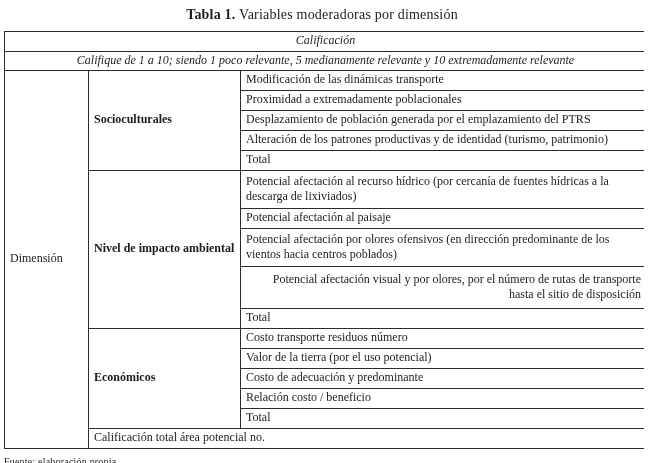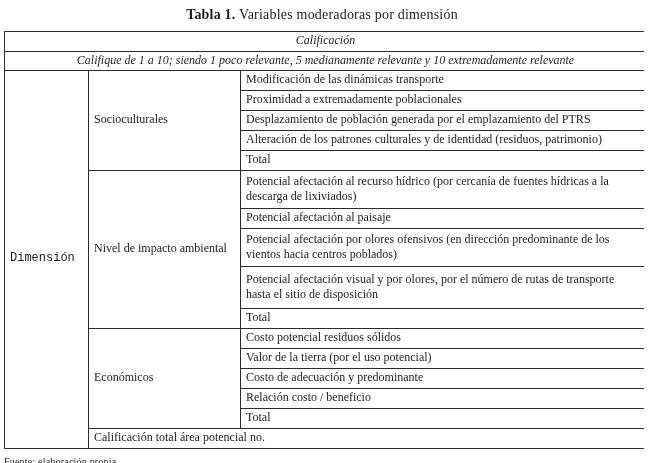--- a/index.html
+++ b/index.html
@@ -41,23 +41,23 @@
   }
   td.hdr {
     text-align: center;
     font-style: italic;
     padding: 1px 2px;
   }
   tr.h-hdr1 { height: 17px; }
   tr.h-hdr2 { height: 15px; font-family: Liberation Serif, serif; }
   tr.r1 { height: 20px; }
   tr.r2 { height: 38px; }
-  tr.r3 { height: 42px; }
-  td.dim-cell   { vertical-align: middle; padding-left: 6px; font-family: Liberation Mono, monospace; }
-  td.group-cell { vertical-align: middle; padding-left: 5px; }
+  tr.r3 { height: 42px; text-align: right; }
+  td.dim-cell   { vertical-align: middle; padding-left: 6px; }
+  td.group-cell { vertical-align: middle; padding-left: 5px; font-weight: bold; }
   .source-note {
     font-size: 10px;
     margin: 7px 0 0 4px;
     letter-spacing: 0.2px;
   }
 </style>
 </head>
 <body>
 
 <div class="page">
@@ -86,21 +86,21 @@
       <td class="group-cell" rowspan="5">Socioculturales</td>
       <td>Modificación de las dinámicas transporte</td>
     </tr>
     <tr class="r1">
       <td>Proximidad a extremadamente poblacionales</td>
     </tr>
     <tr class="r1">
       <td>Desplazamiento de población generada por el emplazamiento del PTRS</td>
     </tr>
     <tr class="r1">
-      <td>Alteración de los patrones culturales y de identidad (residuos, patrimonio)</td>
+      <td>Alteración de los patrones productivas y de identidad (turismo, patrimonio)</td>
     </tr>
     <tr class="r1">
       <td>Total</td>
     </tr>
 
     <tr class="r2">
       <td class="group-cell" rowspan="5">Nivel de impacto ambiental</td>
       <td>Potencial afectación al recurso hídrico (por cercanía de fuentes hídricas a la descarga de lixiviados)</td>
     </tr>
     <tr class="r1">
@@ -111,21 +111,21 @@
     </tr>
     <tr class="r3">
       <td>Potencial afectación visual y por olores, por el número de rutas de transporte hasta el sitio de disposición</td>
     </tr>
     <tr class="r1">
       <td>Total</td>
     </tr>
 
     <tr class="r1">
       <td class="group-cell" rowspan="5">Económicos</td>
-      <td>Costo potencial residuos sólidos</td>
+      <td>Costo transporte residuos número</td>
     </tr>
     <tr class="r1">
       <td>Valor de la tierra (por el uso potencial)</td>
     </tr>
     <tr class="r1">
       <td>Costo de adecuación y predominante</td>
     </tr>
     <tr class="r1">
       <td>Relación costo / beneficio</td>
     </tr>

